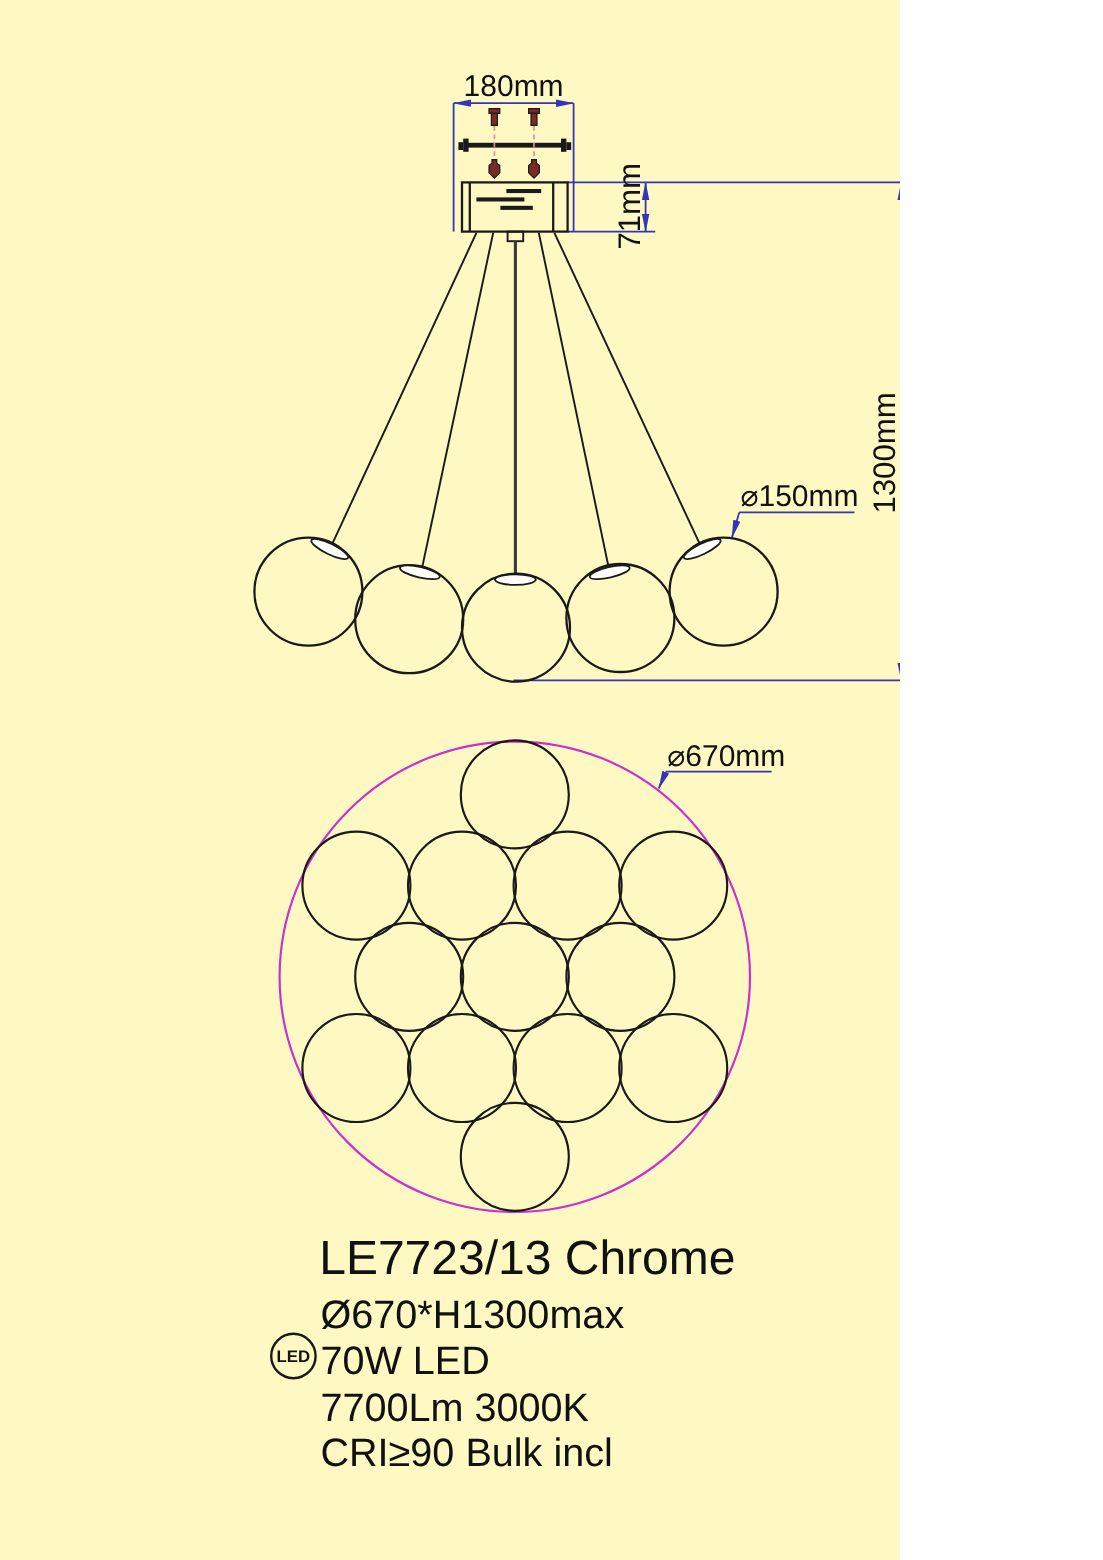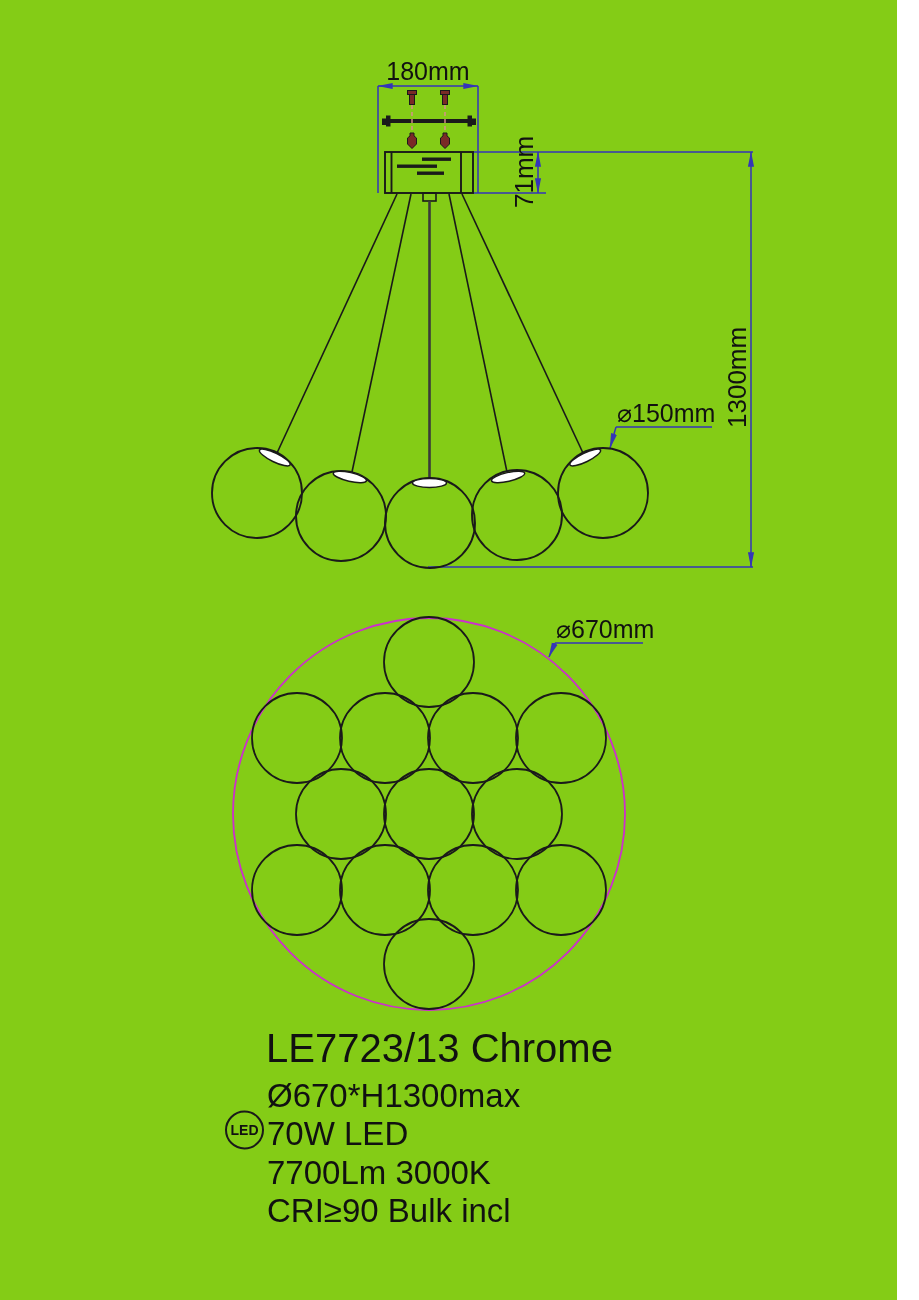--- a/index.html
+++ b/index.html
@@ -3,23 +3,23 @@
 <meta charset="utf-8">
 <style>
   html, body {
     margin: 0;
     padding: 0;
     background: #ffffff;
     font-family: "Liberation Sans", "DejaVu Sans", sans-serif;
   }
   .page {
     position: relative;
-    width: 897px;
+    width: 750px;
     height: 1300px;
-    background: #84cc16;
+    background: #fef9c3;
     overflow: hidden;
   }
   svg { display: block; }
   text {
     font-family: "Liberation Sans", "DejaVu Sans", sans-serif;
     fill: #111111;
   }
   .dim-label { font-size: 25px; }
   .dim-label-rot { font-size: 26px; }
   .title-text { font-size: 40px; }

